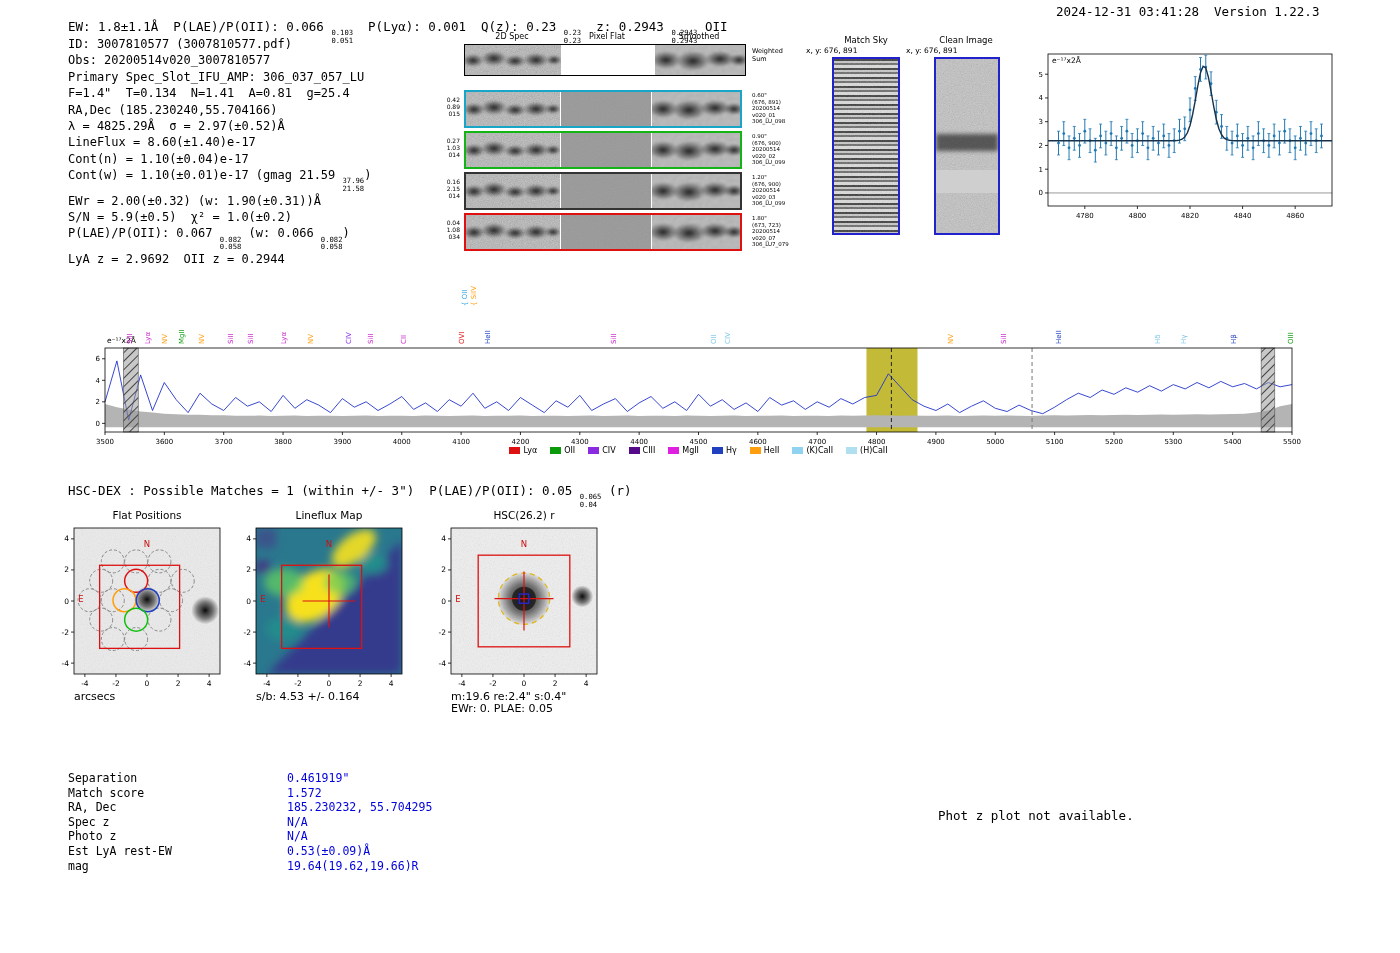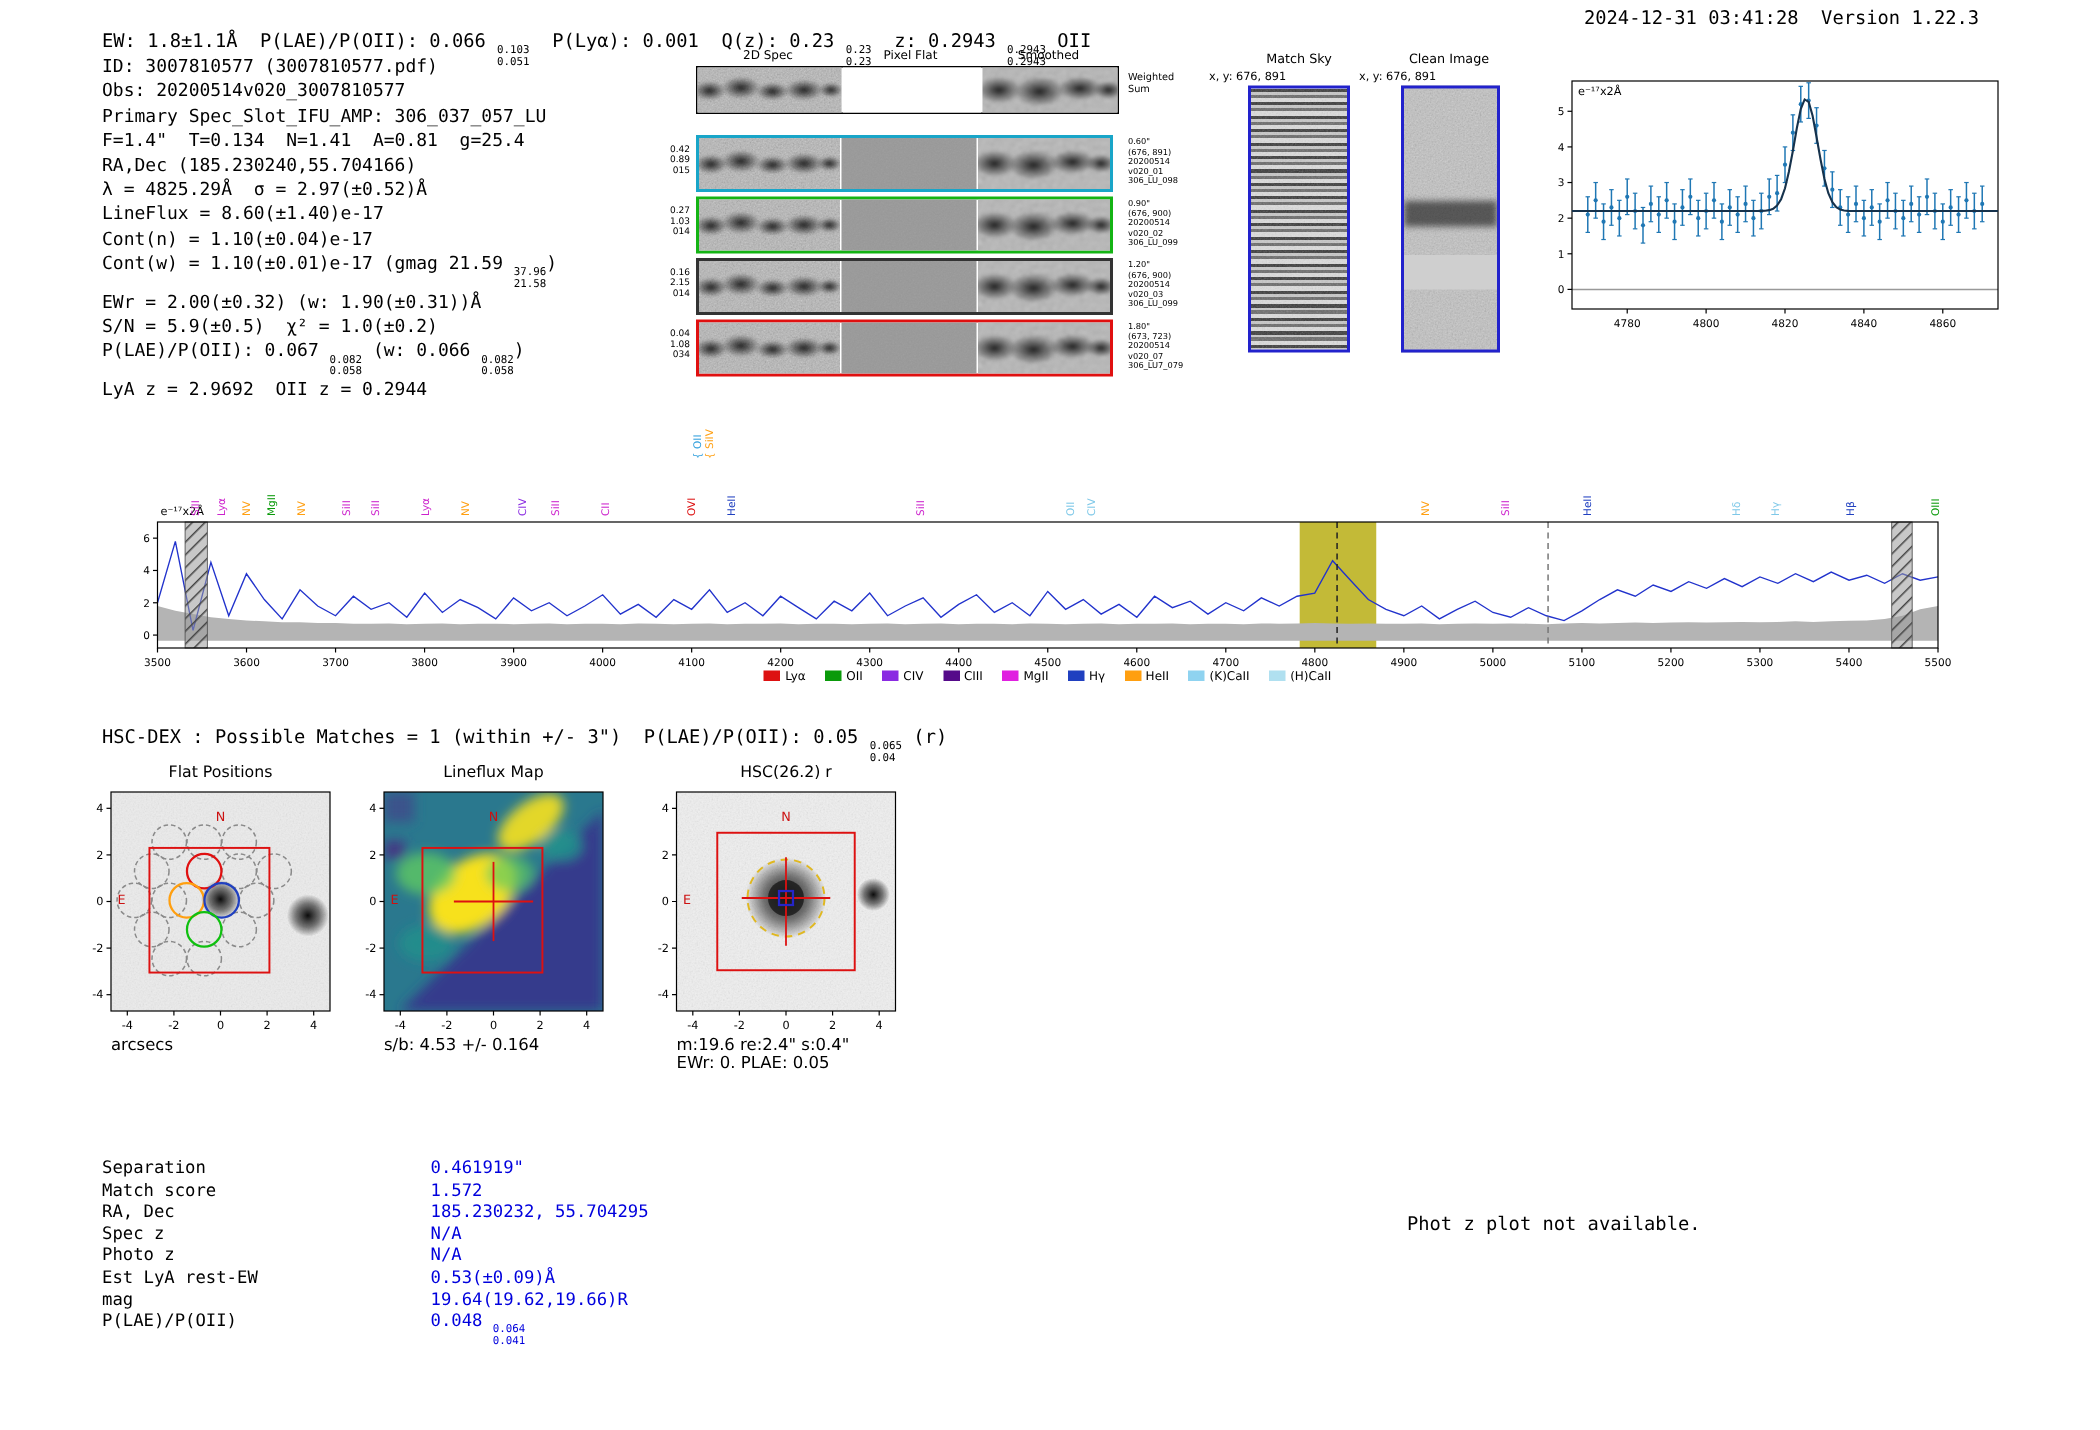--- a/index.html
+++ b/index.html
@@ -851,17 +851,16 @@
   <div class="abs cxlabel" style="left:451px;top:702px;width:146px">EWr: 0. PLAE: 0.05</div>
 
   <div class="abs" id="match-table" style="left:68px;top:771px">
       <div class="trow"><div class="tlabel">Separation</div><div class="tvalue">0.461919"</div></div>
       <div class="trow"><div class="tlabel">Match score</div><div class="tvalue">1.572</div></div>
       <div class="trow"><div class="tlabel">RA, Dec</div><div class="tvalue">185.230232, 55.704295</div></div>
       <div class="trow"><div class="tlabel">Spec z</div><div class="tvalue">N/A</div></div>
       <div class="trow"><div class="tlabel">Photo z</div><div class="tvalue">N/A</div></div>
       <div class="trow"><div class="tlabel">Est LyA rest-EW</div><div class="tvalue">0.53(±0.09)Å</div></div>
       <div class="trow"><div class="tlabel">mag</div><div class="tvalue">19.64(19.62,19.66)R</div></div>
-      <div class="trow"><div class="tlabel">P(LAE)/P(OII)</div><div class="tvalue">0.048 <span class="stack"><span>0.064</span><span>0.041</span></span></div></div>
     </div>
 
   <div class="abs footer-note" style="left:938px;top:808px">Phot z plot not available.</div>
 </div>
 
 </body></html>

